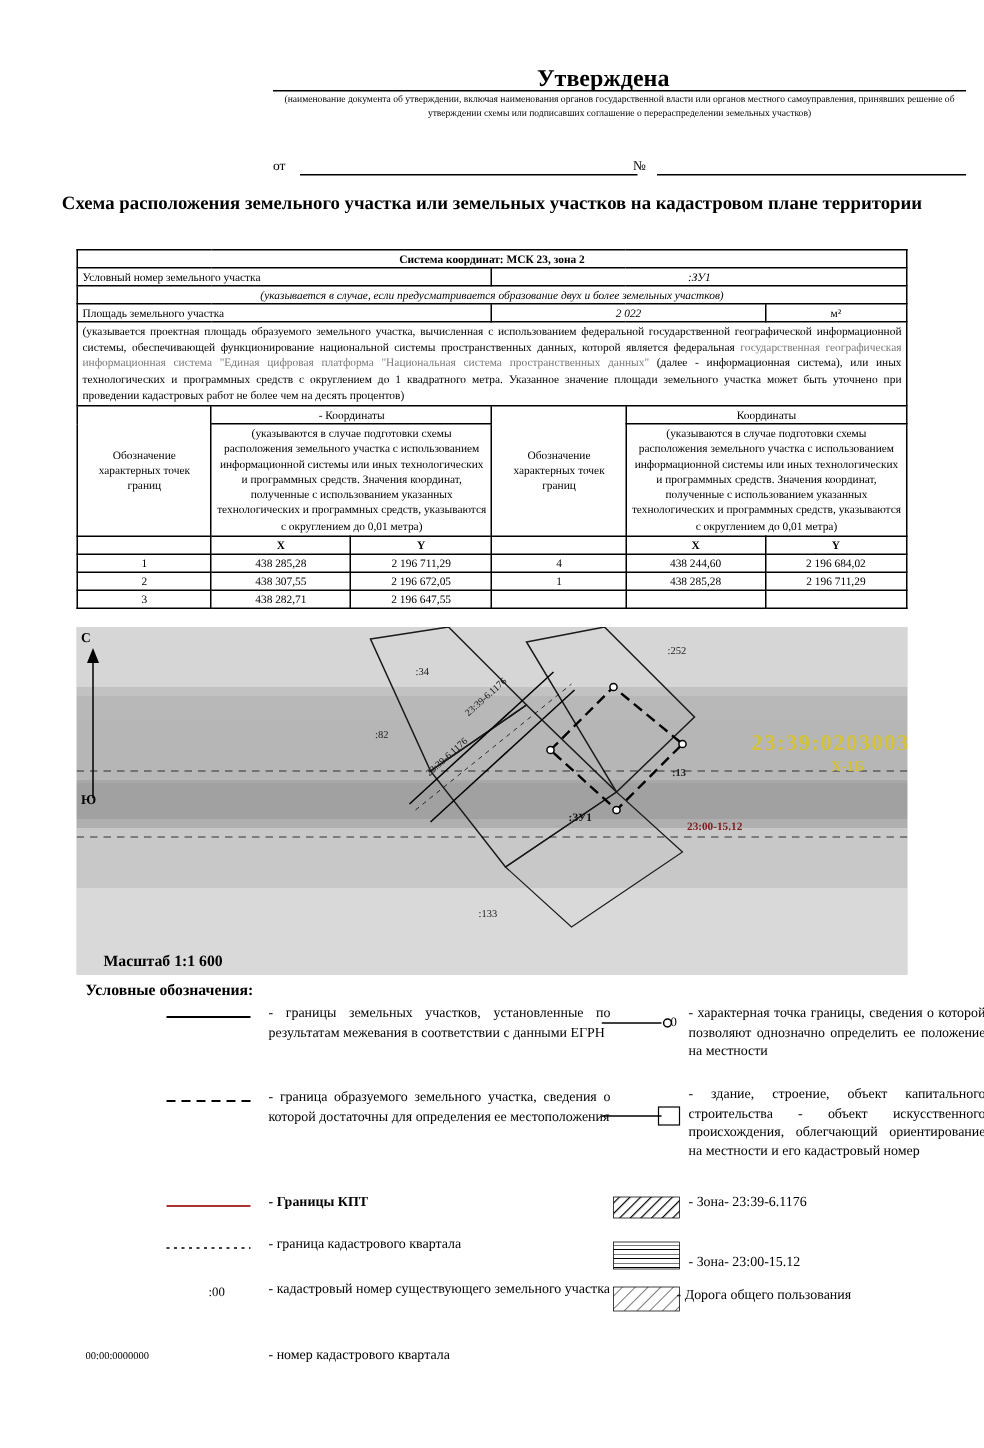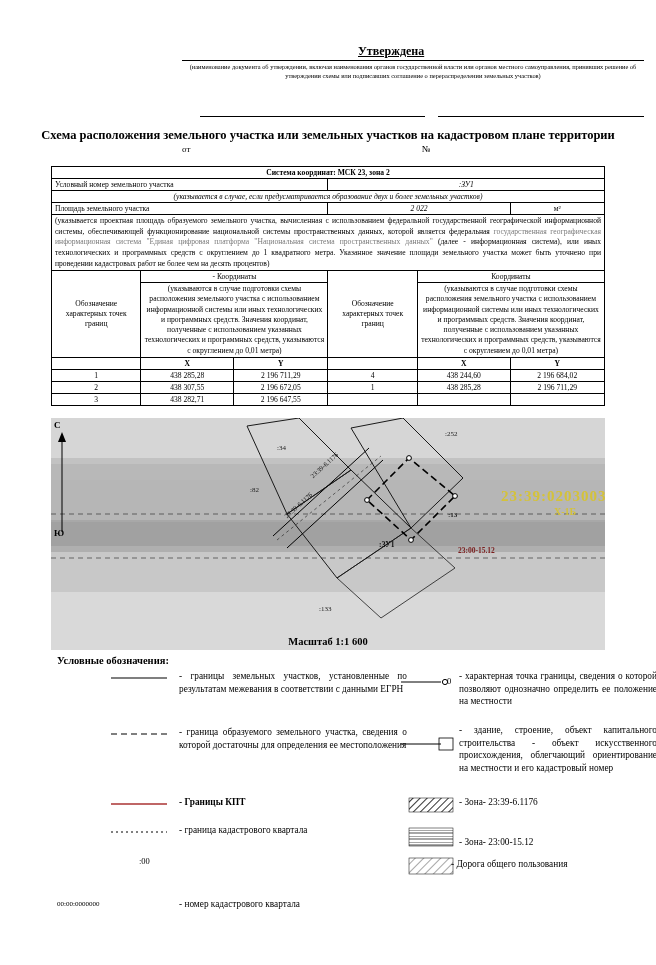--- a/index.html
+++ b/index.html
@@ -1,42 +1,42 @@
 <!DOCTYPE html>
 <html><head>
 <meta charset="utf-8">
 <style>
   html,body{margin:0;padding:0;background:#fff;}
   body{width:656px;height:965px;font-family:"Liberation Serif", serif;color:#000;position:relative;overflow:hidden;}
   .page{position:relative;width:656px;height:965px;}
 
-  .approved{position:absolute;left:358px;top:44px;font-size:12px;font-weight:bold;text-decoration:underline;}
+  .approved{position:absolute;left:358px;top:44px;font-size:16px;font-weight:bold;}
   .appr-note{position:absolute;left:182px;top:62px;width:462px;font-size:6.4px;text-align:center;line-height:1.45;}
   .appr-line{position:absolute;background:#000;height:1px;}
   .from-row{position:absolute;left:182px;top:105px;width:462px;font-size:9px;}
-  .from-row .lbl{position:absolute;margin-top:39px;}
+  .from-row .lbl{position:absolute;}
   .title{position:absolute;left:40px;top:127px;width:576px;text-align:center;font-size:12.5px;font-weight:bold;line-height:1.35;}
 
   table.main{position:absolute;left:51px;top:166px;width:554px;border-collapse:collapse;}
   table.main td{border:1px solid #000;padding:1px 3px;font-size:7.6px;vertical-align:middle;}
   .c-sys{text-align:center;font-size:11px;font-weight:bold;padding:3px 0;}
   .lbl-cell{font-size:8.2px;padding-left:4px;}
   .val-cell{text-align:center;font-style:italic;font-size:8.6px;}
   .note-cell{text-align:center;font-style:italic;font-size:6.6px;padding:1px 0;}
   .smallnote{font-size:6.1px;line-height:1.4;text-align:justify;padding:2px 4px;}
   .smallnote .grey{color:#7a7a7a;}
   .hdr-coord{text-align:center;font-size:8px;font-weight:normal;padding:2px 0;}
   .hdr-desc{text-align:center;font-size:6.4px;line-height:1.35;padding:2px 4px;}
   .hdr-oboz{text-align:center;font-size:7.6px;line-height:1.3;}
   .xy{text-align:center;font-size:8px;font-weight:bold;}
   .num{text-align:center;font-size:8px;}
 
   .map{position:absolute;left:51px;top:418px;width:554px;height:232px;overflow:hidden;background:#cfcfcf;}
   .map .band{position:absolute;left:0;width:554px;}
-  .scale{position:absolute;left:51px;top:636px;width:554px;text-align:center;font-size:10.5px;font-weight:bold;}
+  .scale{position:absolute;left:69px;top:636px;width:554px;font-size:10.5px;font-weight:bold;}
   .compass{position:absolute;left:52px;top:420px;width:24px;height:120px;font-size:9px;font-weight:bold;}
 
   .legend-title{position:absolute;left:57px;top:655px;font-size:10.5px;font-weight:bold;}
   .legend{position:absolute;left:51px;top:668px;width:554px;height:250px;}
   .lg-item{position:absolute;font-size:9.3px;line-height:1.35;text-align:justify;}
   .lg-sym{position:absolute;}
   .wm{position:absolute;font-size:6px;color:#b9b9b9;}
 </style>
 </head>
 <body>
@@ -185,20 +185,21 @@
     <svg width="70" height="250" style="position:absolute;left:58px;top:0;">
       <line x1="2" y1="10" x2="58" y2="10" stroke="#000" stroke-width="1.2"></line>
       <line x1="2" y1="66" x2="58" y2="66" stroke="#000" stroke-width="1.2" stroke-dasharray="6,4"></line>
       <line x1="2" y1="136" x2="58" y2="136" stroke="#a33" stroke-width="1.4"></line>
       <line x1="2" y1="164" x2="58" y2="164" stroke="#000" stroke-width="1" stroke-dasharray="2,3"></line>
     </svg>
     <div class="lg-item" style="left:128px;top:2px;width:228px;">- границы земельных участков, установленные по результатам межевания в соответствии с данными ЕГРН</div>
     <div class="lg-item" style="left:128px;top:128px;width:228px;font-weight:bold;">- Границы КПТ</div>
     <div class="lg-item" style="left:128px;top:58px;width:228px;">- граница образуемого земельного участка, сведения о которой достаточны для определения ее местоположения</div>
     <div class="lg-item" style="left:128px;top:156px;width:228px;">- граница кадастрового квартала</div>
+    <div class="lg-item" style="left:128px;top:186px;width:228px;">- кадастровый номер существующего земельного участка</div>
     <div class="lg-item" style="left:128px;top:230px;width:228px;">- номер кадастрового квартала</div>
     <div class="lg-sym" style="left:88px;top:188px;font-size:8.5px;">:00</div>
     <div class="lg-sym" style="left:6px;top:232px;font-size:7px;">00:00:0000000</div>
 
     <svg width="60" height="250" style="position:absolute;left:350px;top:0;">
       <line x1="0" y1="14" x2="40" y2="14" stroke="#000" stroke-width="1"></line>
       <circle cx="44" cy="14" r="2.6" fill="#fff" stroke="#000"></circle>
       <line x1="0" y1="76" x2="40" y2="76" stroke="#000" stroke-width="1"></line>
       <rect x="38" y="70" width="14" height="12" fill="none" stroke="#000" stroke-width="0.8"></rect>
       <defs>

